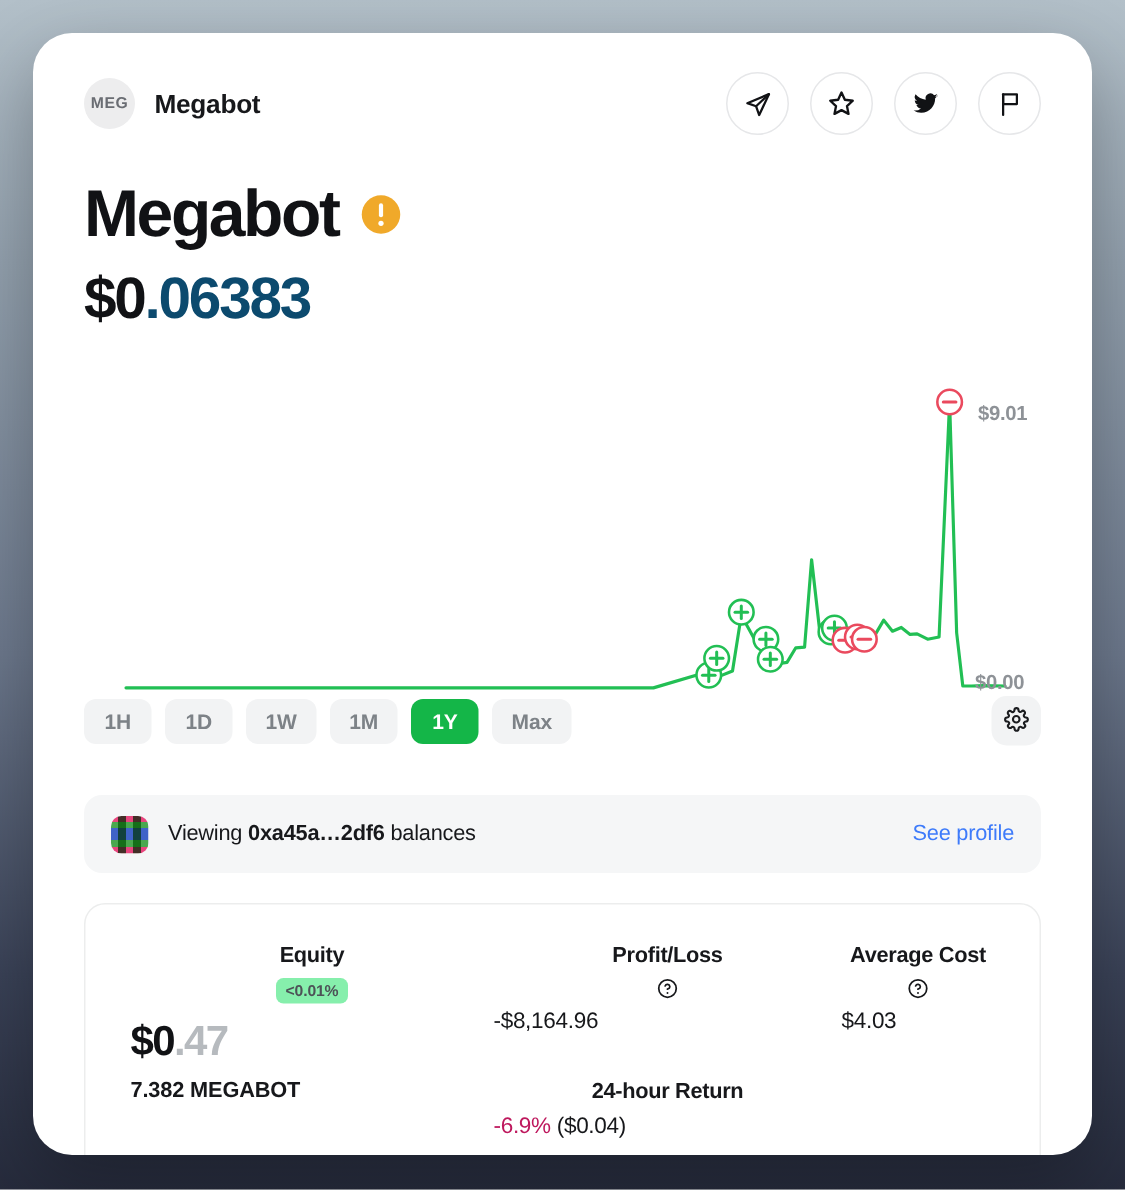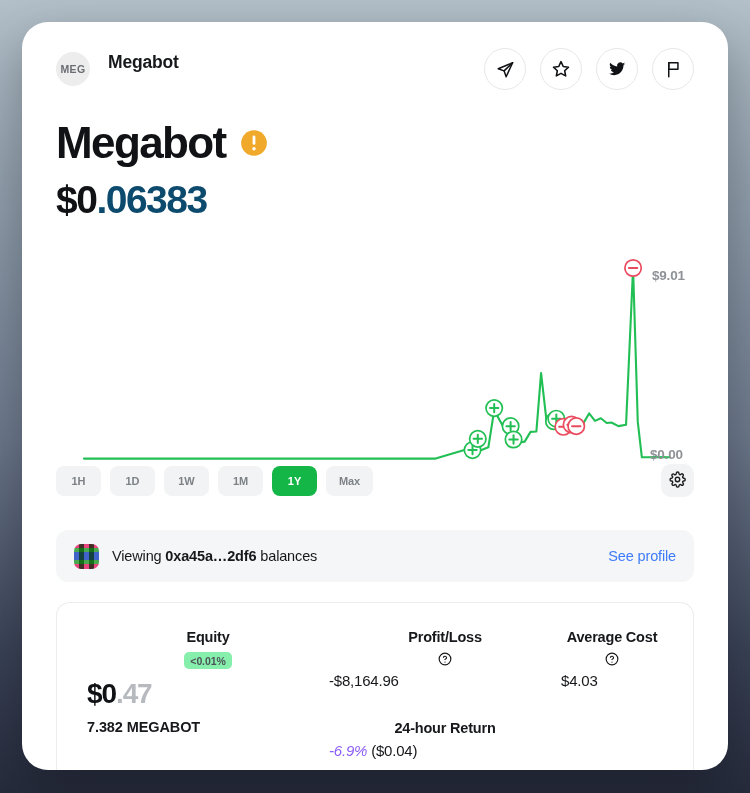--- a/index.html
+++ b/index.html
@@ -22,21 +22,21 @@
     box-shadow: 0 18px 50px rgba(0,0,0,.28);
     overflow: hidden;
   }
 
   
   .topbar {
     position: absolute; left: 34px; top: 22px;
     width: 638px; height: 50px;
     display: flex; align-items: center;
   }
-  .coin-chip { display: flex; align-items: flex-start; gap: 18px; }
+  .coin-chip { display: flex; align-items: center; gap: 13px; }
   .coin-badge {
     width: 34px; height: 34px; border-radius: 50%;
     background: #ededee;
     display: flex; align-items: center; justify-content: center;
     font-size: 10.5px; font-weight: 700; color: #6a6d73; letter-spacing: .3px;
   }
   .coin-name { font-size: 17.5px; font-weight: 600; color: #17181b; letter-spacing: -.2px; }
 
   .icon-row { margin-left: auto; display: flex; gap: 14px; }
   .icon-btn {
@@ -72,21 +72,21 @@
   }
   #lbl-high { left: 630px; top: 31px; }
   #lbl-low  { left: 628px; top: 210px; }
 
   
   .range-row { position: absolute; left: 34px; top: 444px; display: flex; gap: 9px; }
   .range-btn {
     min-width: 45px; height: 30px; padding: 0 13px;
     border-radius: 8px; border: none; background: #f2f3f4;
     font-family: "Liberation Sans", sans-serif;
-    font-size: 11px; font-weight: 600; color: #7d8287;
+    font-size: 14px; font-weight: 600; color: #7d8287;
     display: flex; align-items: center; justify-content: center;
     cursor: pointer; letter-spacing: -.1px;
   }
   .range-btn.active { background: #14b648; color: #fff; }
 
   .gear-btn {
     position: absolute; right: 34px; top: 442px;
     width: 33px; height: 33px; border-radius: 10px;
     background: #f2f3f4; border: none;
     display: flex; align-items: center; justify-content: center; cursor: pointer;
@@ -142,21 +142,21 @@
 
   .equity-val {
     margin-top: 9px;
     font-size: 28px; font-weight: 700; letter-spacing: -1.1px; color: #111215;
   }
   .equity-val .dec { color: #b6babe; }
   .equity-sub { margin-top: 9px; font-size: 14.5px; font-weight: 600; color: #17181b; letter-spacing: -.1px; }
 
   .stat-val { margin-top: 6px; font-size: 15px; color: #17181b; letter-spacing: -.2px; }
   .stat-block + .stat-block { margin-top: 31px; }
-  .neg { color: #8b5cf6; font-style: italic; }
+  .neg { color: #be185d; }
 </style>
 </head>
 <body>
 
 <div id="card">
 
   <div class="topbar">
     <div class="coin-chip">
       <div class="coin-badge">MEG</div>
       <div class="coin-name">Megabot</div>

